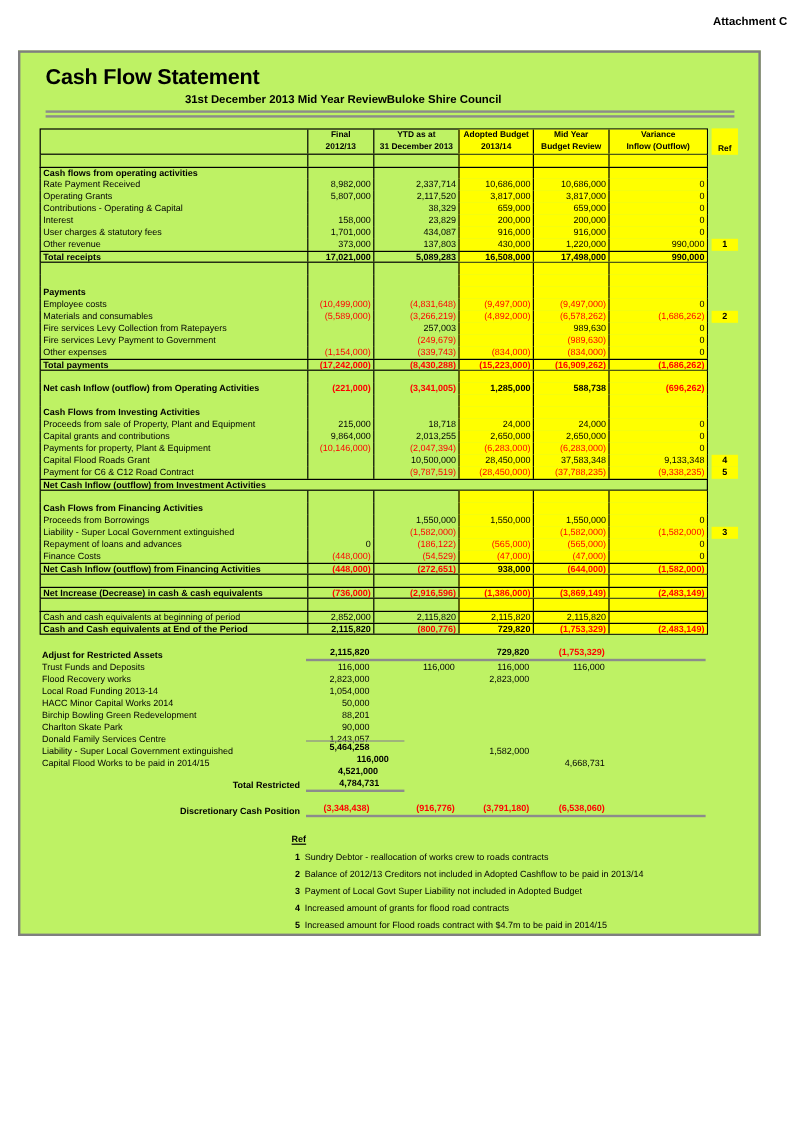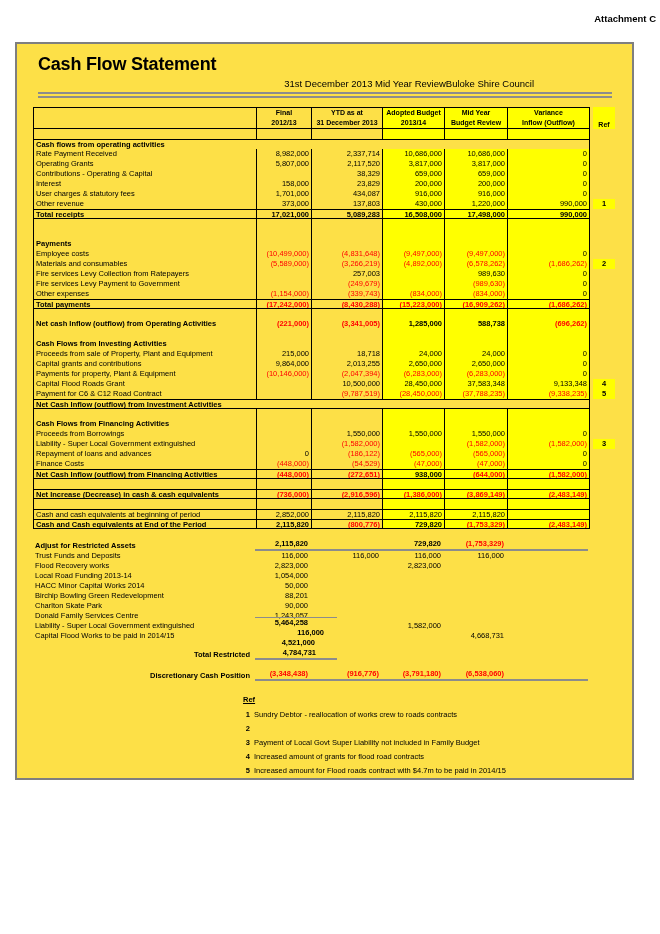--- a/index.html
+++ b/index.html
@@ -7,25 +7,25 @@
     width:660px;height:934px;position:relative;overflow:hidden;
     background:#ffffff;color:#000;
     font-family:"Liberation Sans", sans-serif;
   }
   .attachment{
     position:absolute;top:13px;right:4px;
     font-size:9.5px;font-weight:bold;
   }
   .frame{
     position:absolute;left:15px;top:42px;width:619px;height:738px;
-    border:2px solid var(--fb,#7f7f7f);box-sizing:border-box;background:#fde047;
+    border:2px solid var(--fb,#7f7f7f);box-sizing:border-box;background:#bef264;
   }
   .doc-header{margin:10px 20px 0 21px;}
   .title{font-size:18px;font-weight:bold;letter-spacing:-0.2px;}
-  .subtitle-row{display:flex;justify-content:flex-end;font-size:9.5px;font-weight:normal;margin-top:3px;padding-bottom:3px;}
+  .subtitle-row{display:flex;justify-content:center;font-size:9.5px;font-weight:bold;margin-top:3px;padding-bottom:3px;}
   .subtitle-right{margin-right:78px;}
   .double-rule{height:2px;border-top:2px solid var(--rule,#8c8c8c);border-bottom:2px solid var(--rule,#8c8c8c);}
 
   .table-wrap{margin:9px 0 0 16px;font-size:7.5px;}
   .t-row{display:flex;height:10px;line-height:10px;}
   .t-main{display:flex;width:557px;box-sizing:border-box;border-left:1px solid var(--tb,#000);border-right:1px solid var(--tb,#000);}
   .c-label{width:222px;box-sizing:border-box;padding-left:2px;overflow:hidden;white-space:nowrap;}
   .vals{display:flex;}
   .cell{box-sizing:border-box;border-left:1px solid var(--tb,#000);text-align:right;padding-right:2px;overflow:hidden;white-space:nowrap;}
   .c0{width:55px}.c1{width:71px}.c2{width:62px}.c3{width:63px}.c4{width:82px}
@@ -34,21 +34,21 @@
   .c-ref{width:22px;margin-left:3px;text-align:center;font-weight:bold;box-sizing:border-box;}
   .c-ref.on{background:var(--hl,#ffff00);}
 
   .t-head{height:22px;line-height:normal;}
   .t-head .t-main{border-top:1px solid var(--tb,#000);border-bottom:1px solid var(--tb,#000);}
   .t-head .cell{display:flex;flex-direction:column;justify-content:center;align-items:center;
     white-space:pre-line;text-align:center;font-weight:bold;font-size:7px;line-height:1.5;padding:0;}
   .t-head .c-ref{display:flex;align-items:flex-end;justify-content:center;font-size:7px;padding-bottom:1px;}
 
   .r-section{font-weight:bold;}
-  .r-bt .t-main{border-top:1px solid var(--tb,#000);flex-direction:column;}
+  .r-bt .t-main{border-top:1px solid var(--tb,#000);}
   .r-total{font-weight:bold;}
   .r-total .t-main{border-top:1px solid var(--tb,#000);border-bottom:1px solid var(--tb,#000);}
   .r-net{font-weight:bold;}
   .r-begin .t-main{border-top:1px solid var(--tb,#000);}
   .r-end{font-weight:bold;}
   .r-end .t-main{border-top:1px solid var(--tb,#000);border-bottom:1px solid var(--tb,#000);}
 
   .lower-wrap{margin:12px 0 0 16px;font-size:7.5px;}
   .lower-wrap .t-main{border:none;align-items:flex-end;}
   .lower-wrap .cell{border:none;background:none;}
@@ -764,24 +764,25 @@
     </div>
 
   <div class="notes" id="notes">
     <div class="notes-heading">Ref</div>
   <div class="note-row">
         <span class="note-num">1</span>
         <span class="note-text">Sundry Debtor - reallocation of works crew to roads contracts</span>
       </div>
       <div class="note-row">
         <span class="note-num">2</span>
+        <span class="note-text">Balance of 2012/13 Creditors not included in Adopted Cashflow to be paid in 2013/14</span>
       </div>
       <div class="note-row">
         <span class="note-num">3</span>
-        <span class="note-text">Payment of Local Govt Super Liability not included in Family Budget</span>
+        <span class="note-text">Payment of Local Govt Super Liability not included in Adopted Budget</span>
       </div>
       <div class="note-row">
         <span class="note-num">4</span>
         <span class="note-text">Increased amount of grants for flood road contracts</span>
       </div>
       <div class="note-row">
         <span class="note-num">5</span>
         <span class="note-text">Increased amount for Flood roads contract with $4.7m to be paid in 2014/15</span>
       </div>
     </div>

